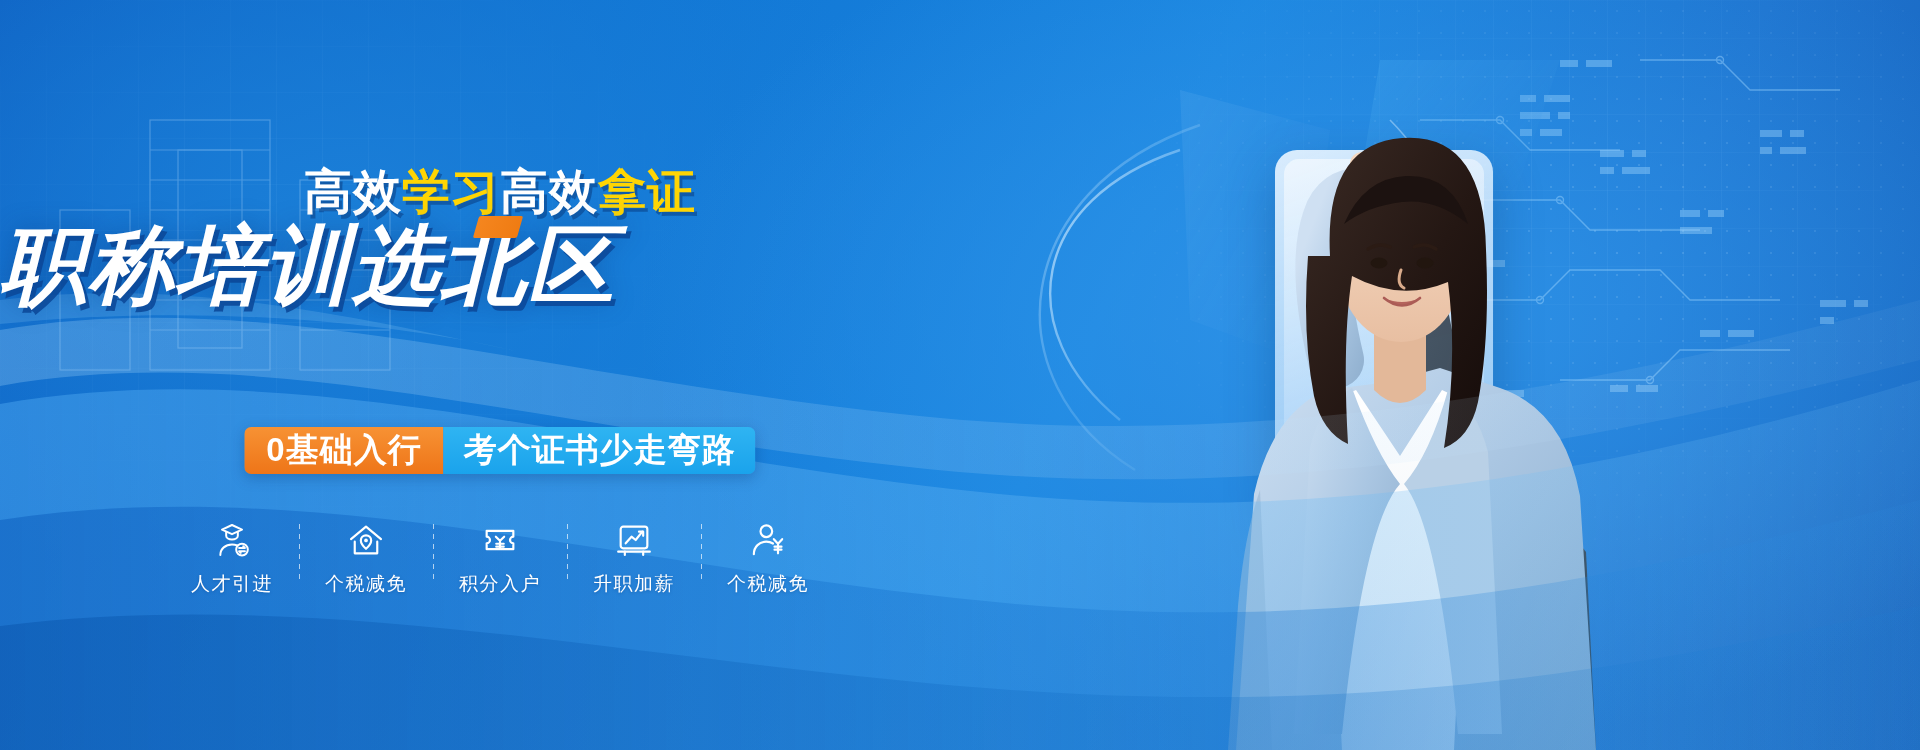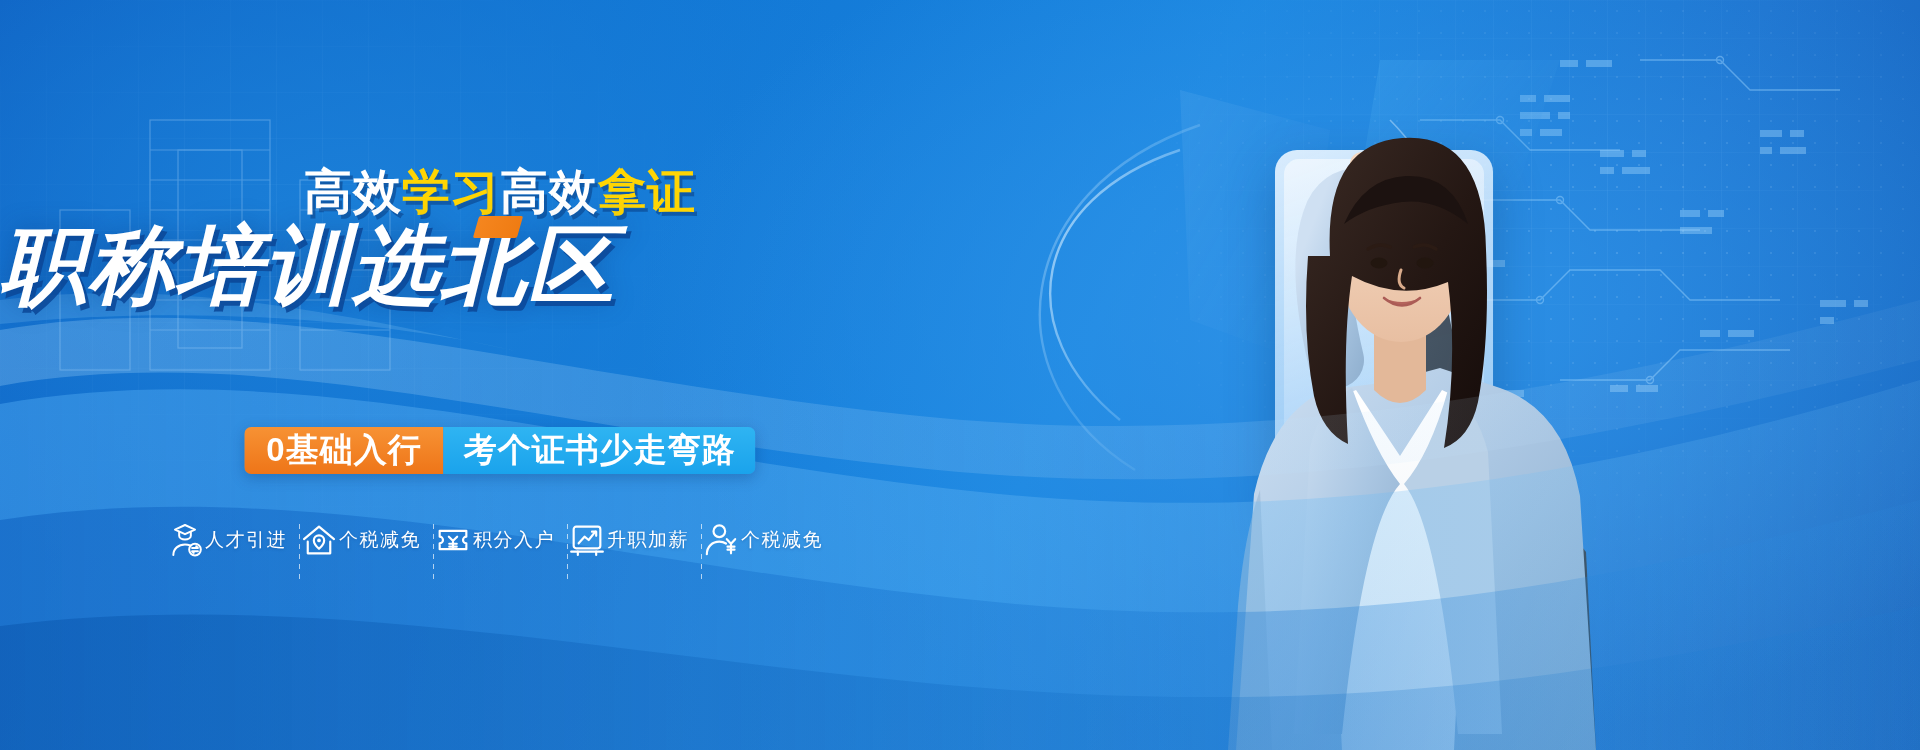--- a/index.html
+++ b/index.html
@@ -148,22 +148,23 @@
     left:0; top:520px;
     width:1000px;
     display:flex;
     align-items:flex-start;
     justify-content:center;
   }
   .feature {
     position:relative;
     width:134px;
     display:flex;
-    flex-direction:row;
+    flex-direction:column;
     align-items:center;
+    gap:11px;
   }
   .feature + .feature::before {
     content:"";
     position:absolute;
     left:0; top:4px;
     width:1px; height:60px;
     background:repeating-linear-gradient(to bottom,
        rgba(255,255,255,.65) 0 5px, rgba(255,255,255,0) 5px 10px);
   }
   .feature .ico { width:40px; height:40px; display:block; }

